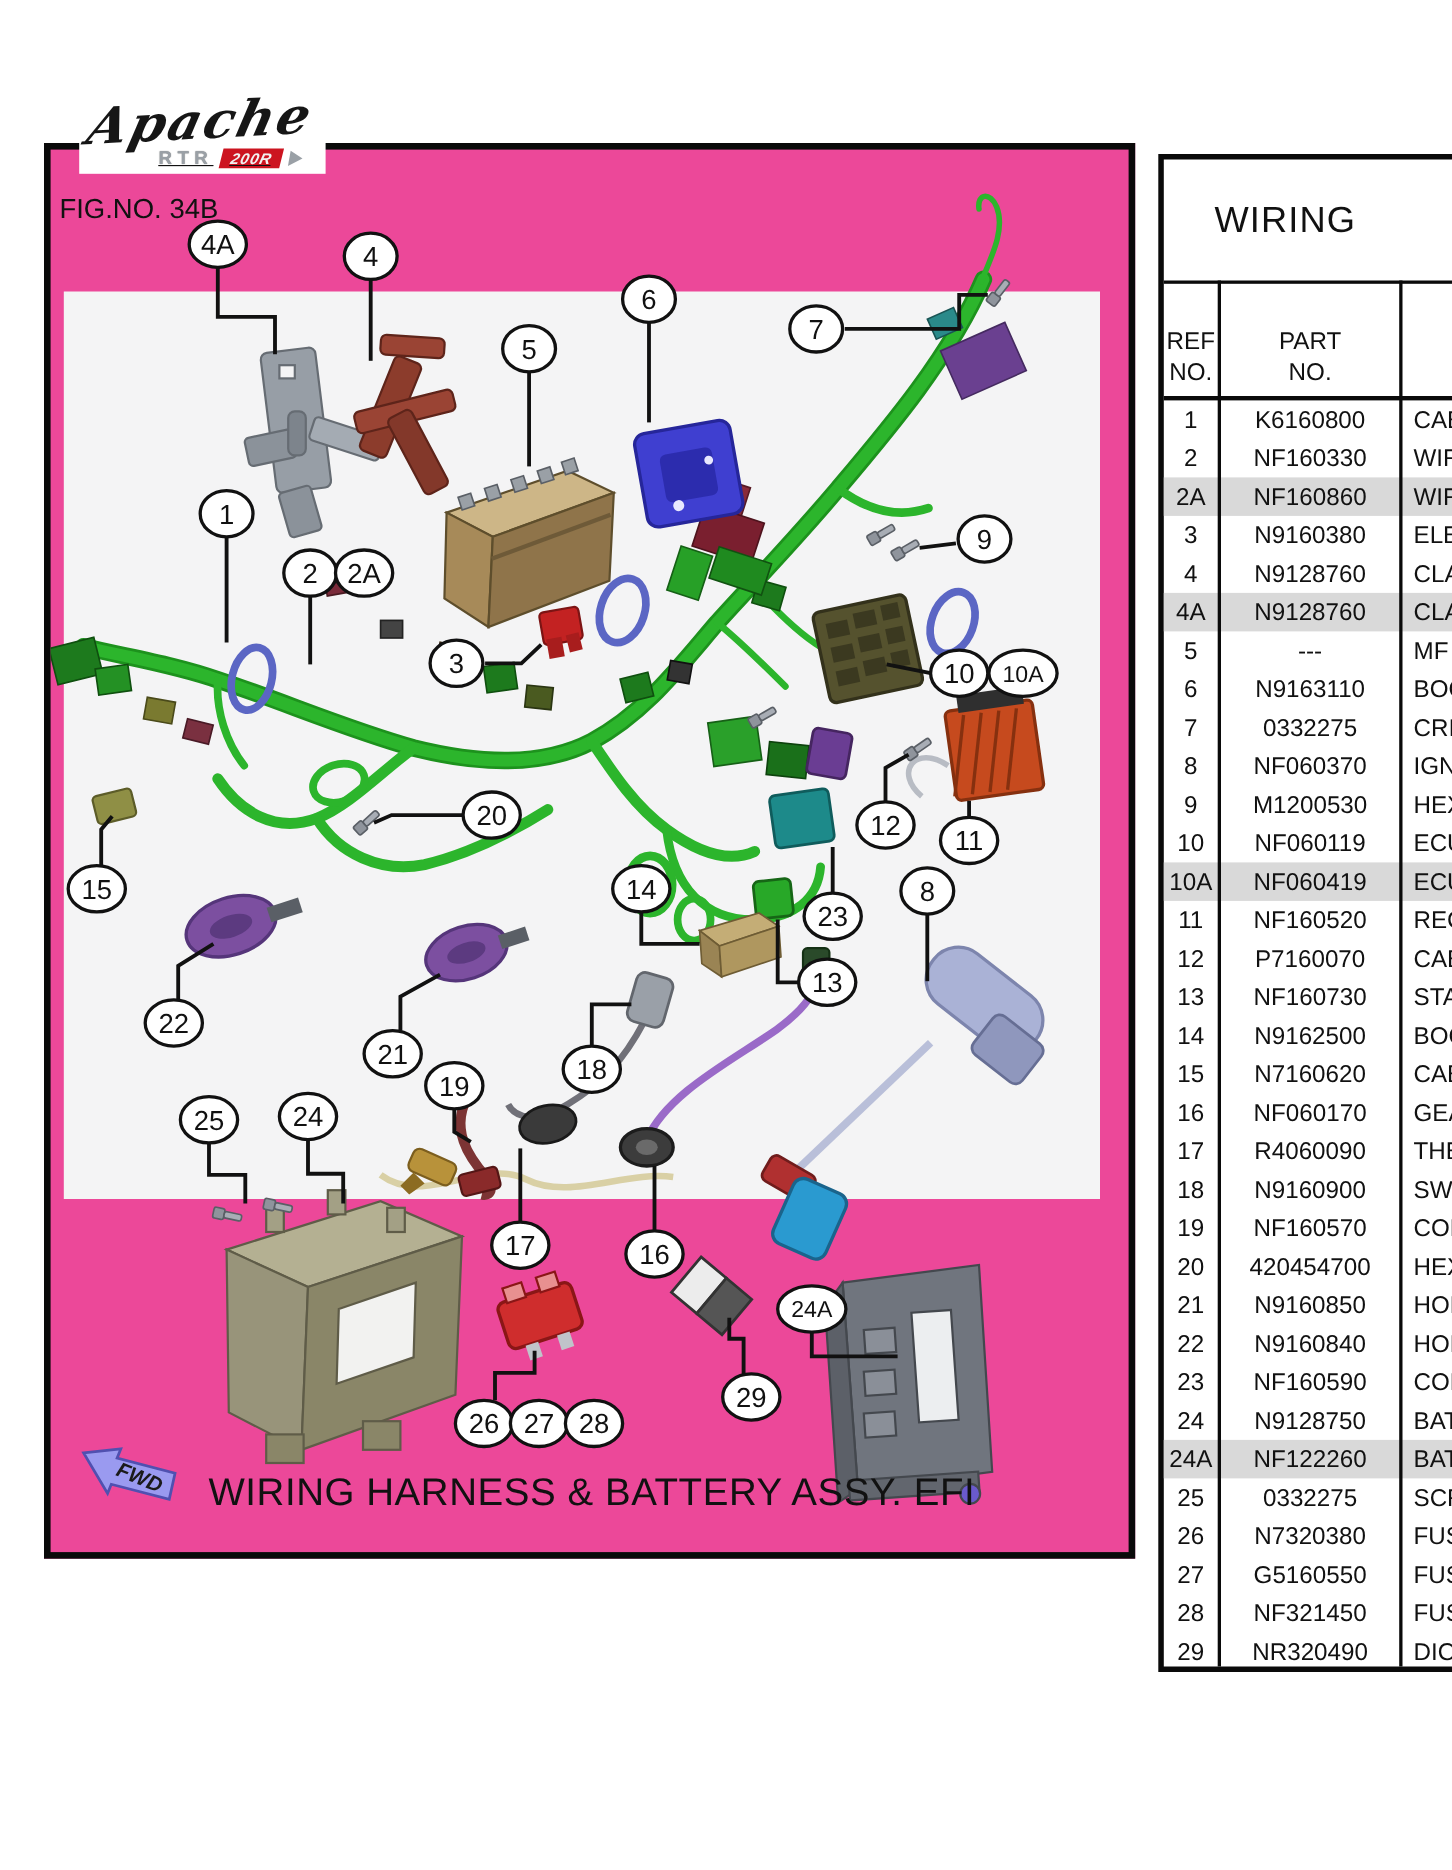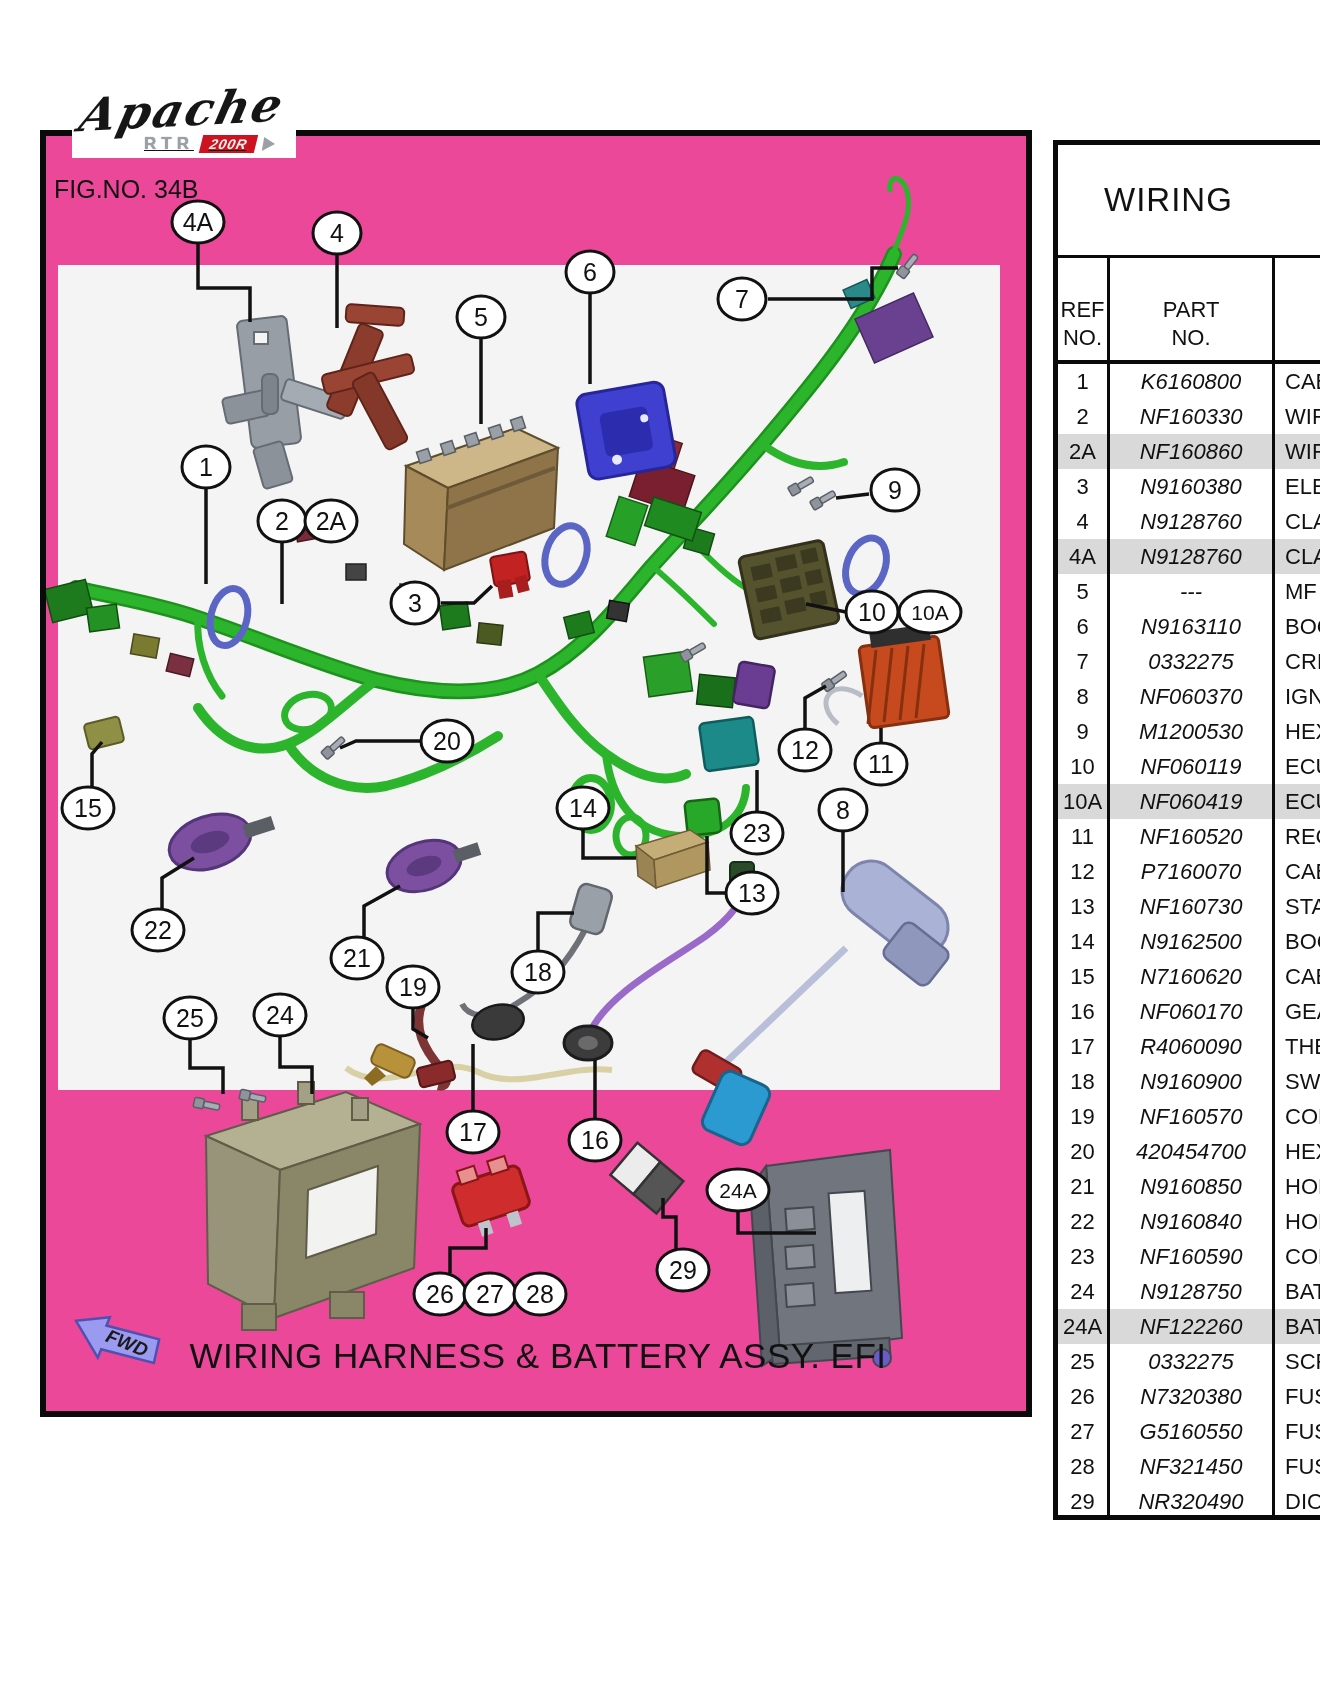--- a/index.html
+++ b/index.html
@@ -31,21 +31,21 @@
   .pt-head{height:102px;border-bottom:4px solid #0a0a0a;display:grid;
     grid-template-columns:49px 3px 162px 3px 1fr;align-items:end;}
   .pt-head .hcell{padding-bottom:8px;text-align:center;font-size:22px;line-height:28px;}
   .vline{position:absolute;width:3px;background:#0a0a0a;top:110px;bottom:0;z-index:3;}
   .vline.v1{left:49px;} .vline.v2{left:214px;}
   #table-rows{position:relative;z-index:1;}
   .prow{height:35px;display:grid;grid-template-columns:49px 3px 162px 3px 1fr;
     align-items:center;font-size:22px;}
   .prow.shaded{background:#d9d9d9;}
   .prow .ref{text-align:center;}
-  .prow .part{text-align:center;font-style:italic;}
+  .prow .part{text-align:center;}
   .prow .desc{padding-left:10px;white-space:nowrap;}
 </style>
 </head>
 <body>
 
 <div id="stage">
 
   <div class="logo">
     <div class="logo-script">Apache</div>
     <div class="logo-sub">

